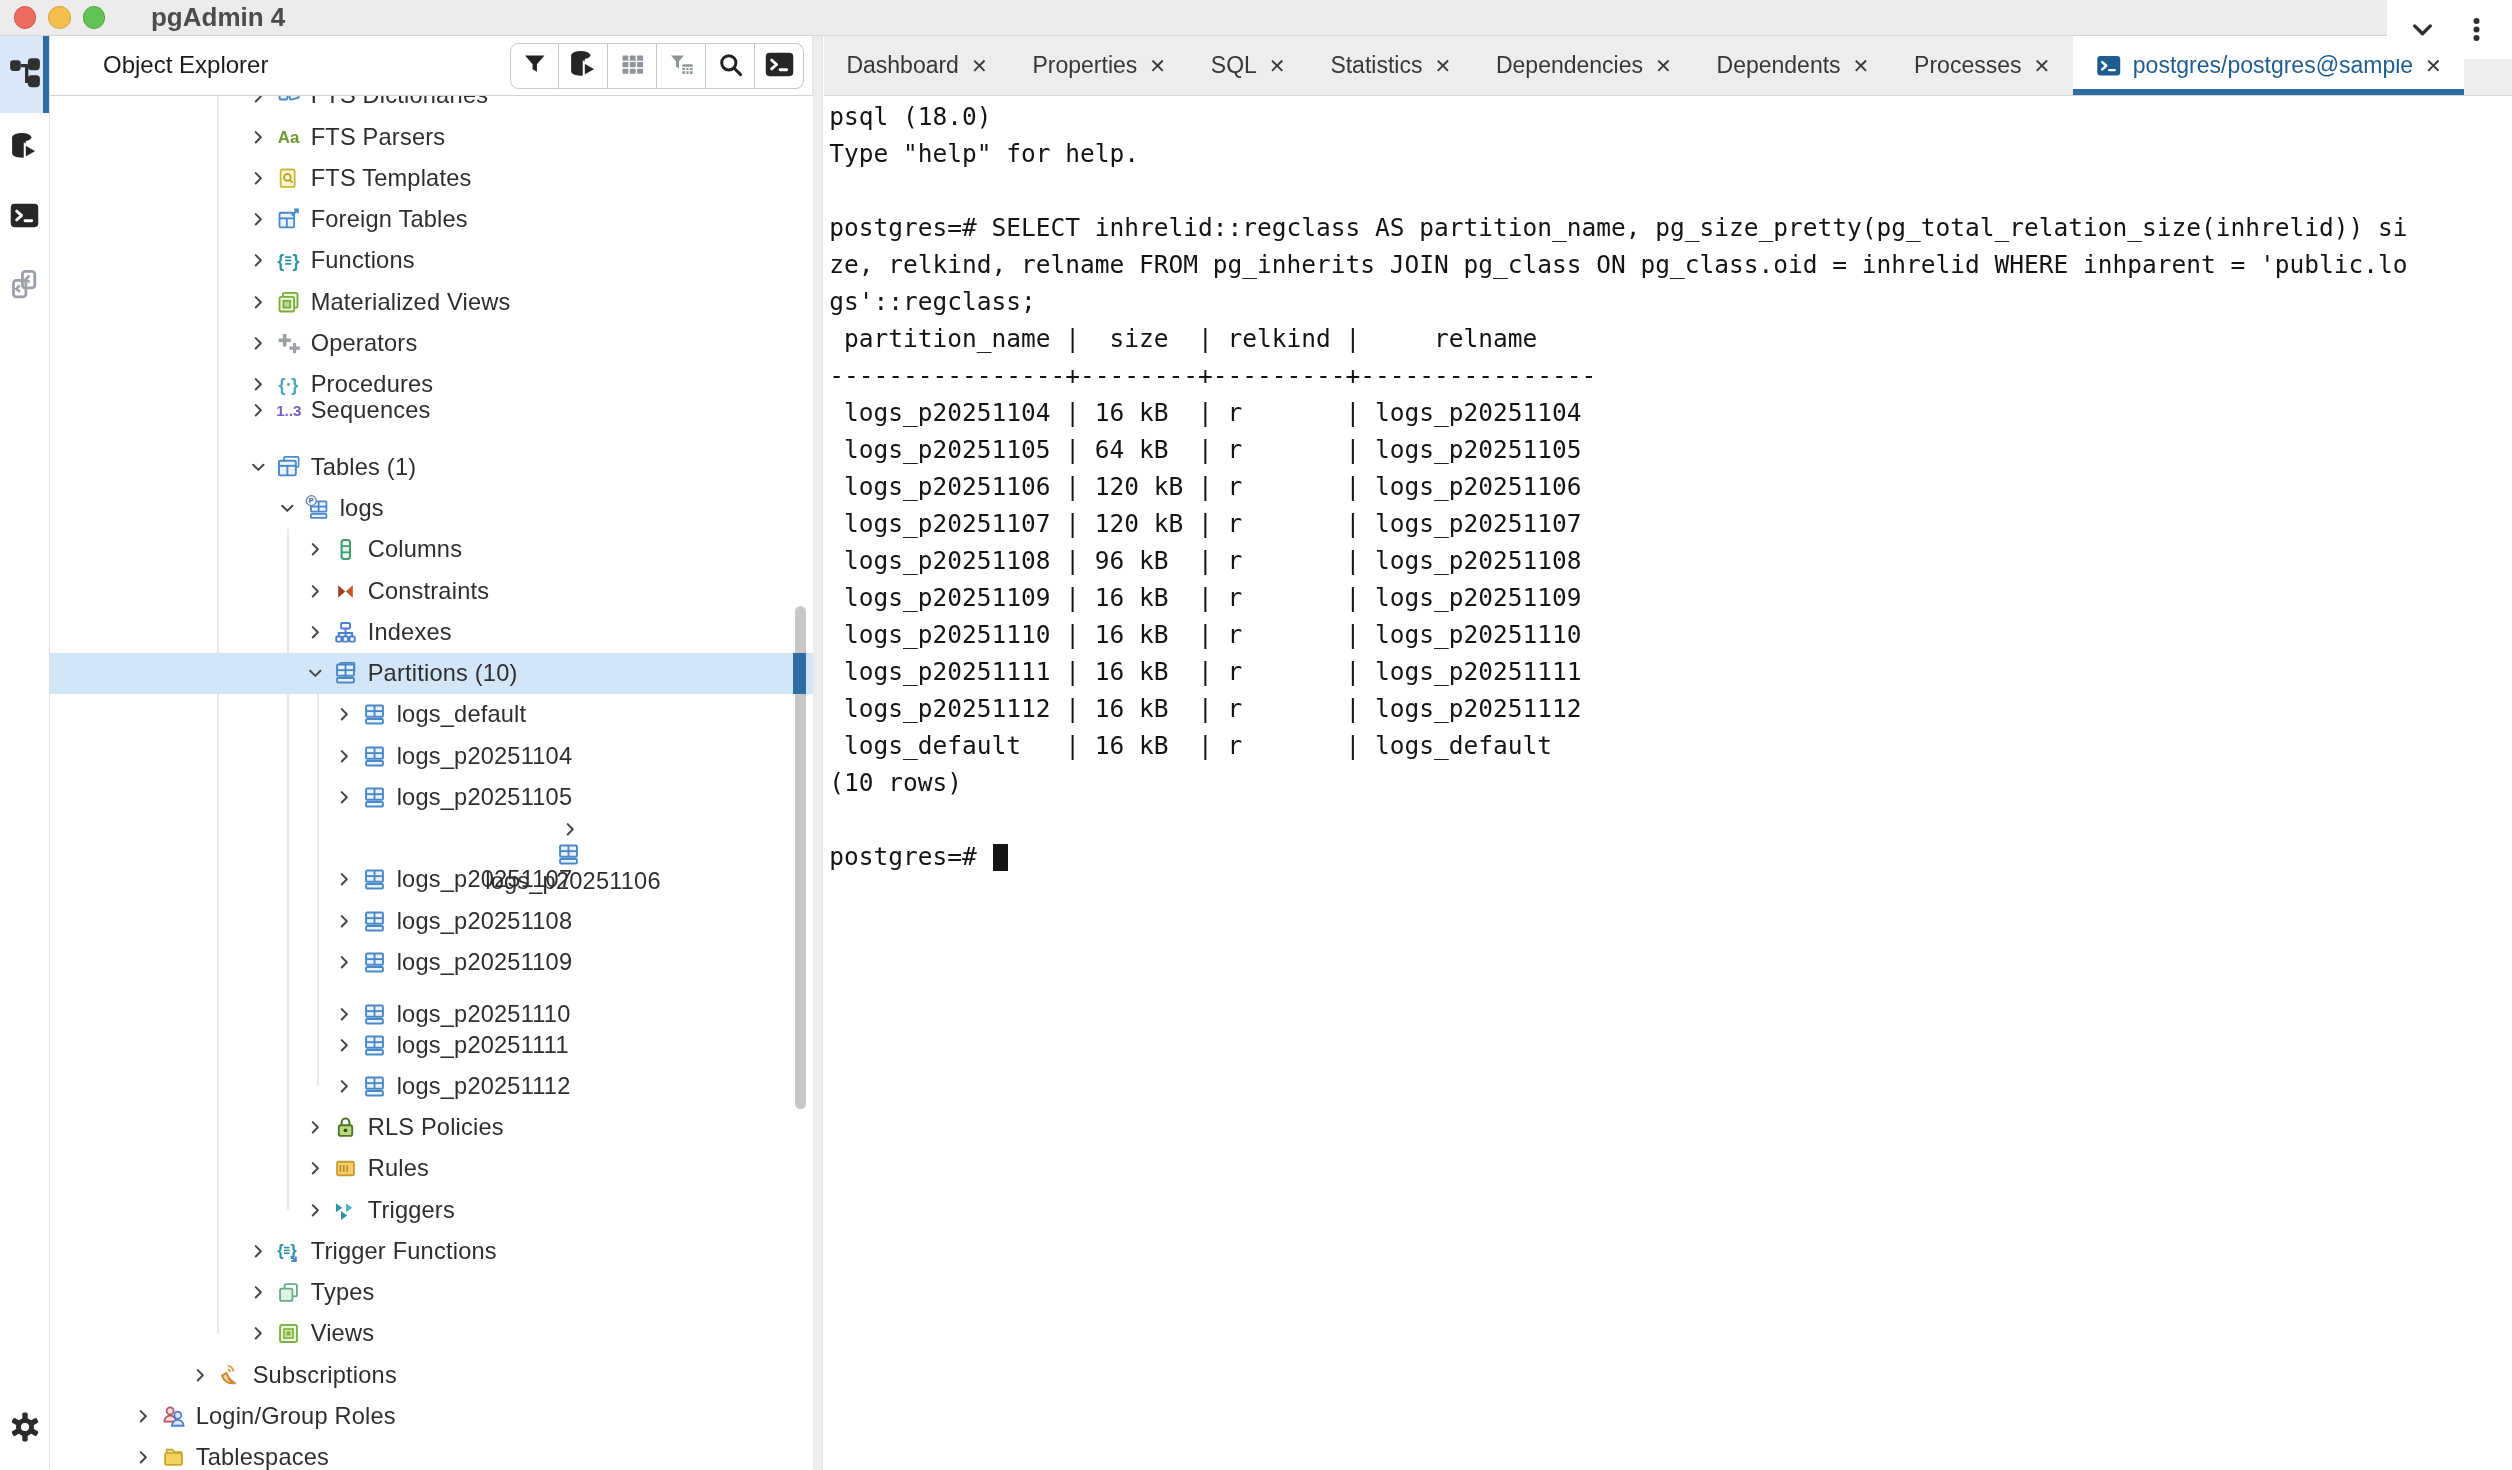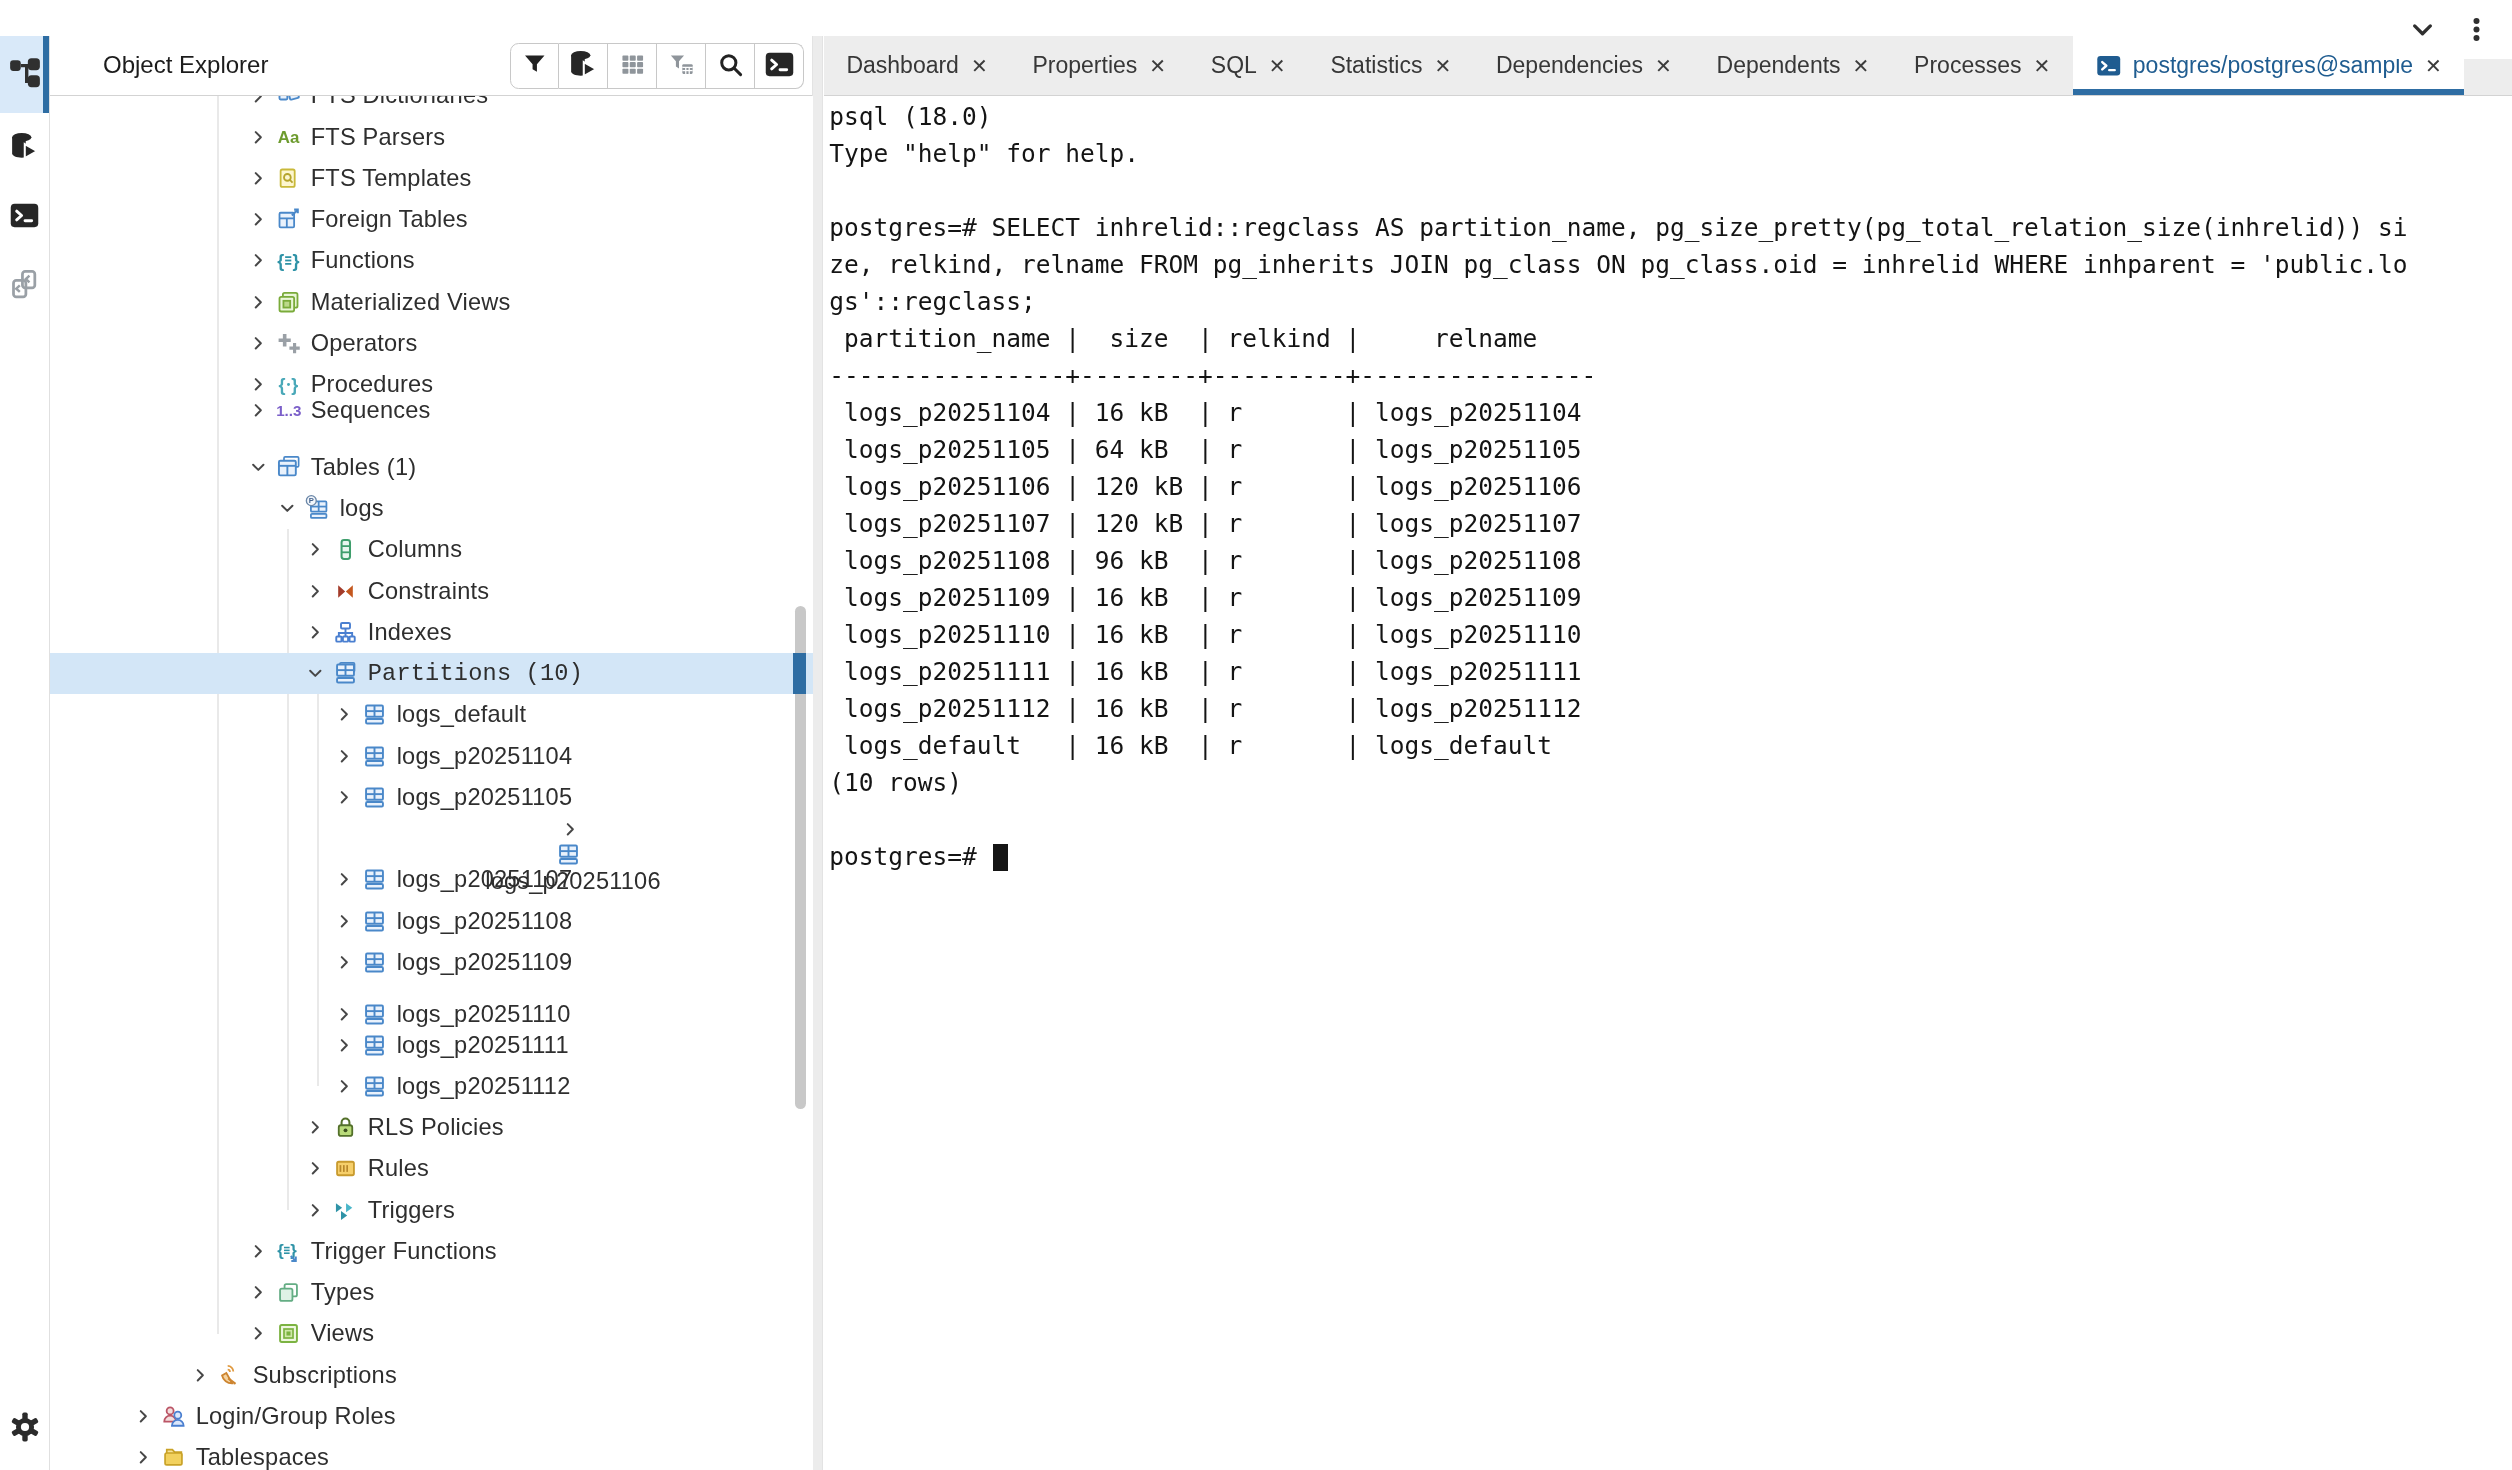--- a/index.html
+++ b/index.html
@@ -46,39 +46,47 @@
   .tab .tab-close{font-size:20px;color:#3c3c3c;margin-left:1.7px;}
   .tab.active{background:#fff;color:#1f5c90;box-shadow:inset 0 -6px 0 var(--accent);}
   .tab.active .tab-label{color:#1f5c90;}
   .tabctrls{position:absolute;right:0;top:0;height:59px;width:125px;background:#fff;
     display:flex;align-items:center;justify-content:space-evenly;}
   .ctrlbtn{width:38px;height:38px;display:flex;align-items:center;justify-content:center;cursor:pointer;}
 
   
   .tree{position:absolute;left:50px;top:96px;width:763px;bottom:0;background:#fff;overflow:hidden;}
   .trow{position:absolute;left:0;width:100%;height:41px;display:flex;align-items:center;cursor:pointer;}
-  .trow.selected{background:var(--sel);font-family:Liberation Mono, monospace;}
+  .trow.selected{background:var(--sel);}
   .tchev{width:22.4px;height:22.4px;margin-right:5.2px;display:flex;align-items:center;justify-content:center;flex:0 0 auto;}
   .ticon{width:27.5px;height:27.5px;margin-right:8.6px;display:flex;align-items:center;justify-content:center;flex:0 0 auto;}
   .tlabel{font-size:23.6px;color:#2e2e2e;letter-spacing:0.2px;white-space:nowrap;}
   .guide{position:absolute;width:1.7px;background:#e9e9e9;}
   .vthumb{position:absolute;left:745px;width:11.2px;border-radius:6px;background:#c8c8c8;}
   .vmark{position:absolute;left:743px;width:13px;background:var(--accent);}
 
   
   .main{position:absolute;left:824px;top:96px;right:0;bottom:0;background:#fff;}
   .term{position:absolute;inset:0;padding:1.7px 0 0 5.2px;font-family:"DejaVu Sans Mono",monospace;
     font-size:24.5px;line-height:37px;color:#141414;white-space:pre;}
   .cursor{display:inline-block;width:14.6px;height:27.5px;background:#151515;vertical-align:middle;margin-left:1.7px;}
 </style>
 </head>
 <body>
 
 <div class="app">
 
+  <div class="titlebar">
+    <div class="lights">
+      <span class="light red"></span>
+      <span class="light yellow"></span>
+      <span class="light green"></span>
+    </div>
+    <span class="wintitle">pgAdmin 4</span>
+  </div>
 
   <div class="rail">
     <div id="rail-top">
         <div class="rail-cell active">
           <span><svg viewBox="0 0 24 24" width="34" height="34">
               <g fill="#303030">
                 <rect x="1.5" y="3" width="7.5" height="7.5" rx="2.2"></rect>
                 <rect x="14" y="1.5" width="8.5" height="8.5" rx="2.6"></rect>
                 <rect x="14" y="13.5" width="8.5" height="8.5" rx="2.6"></rect>
                 <path d="M9 6.8h4.2v11h1.5" fill="none" stroke="#303030" stroke-width="2.4"></path>

